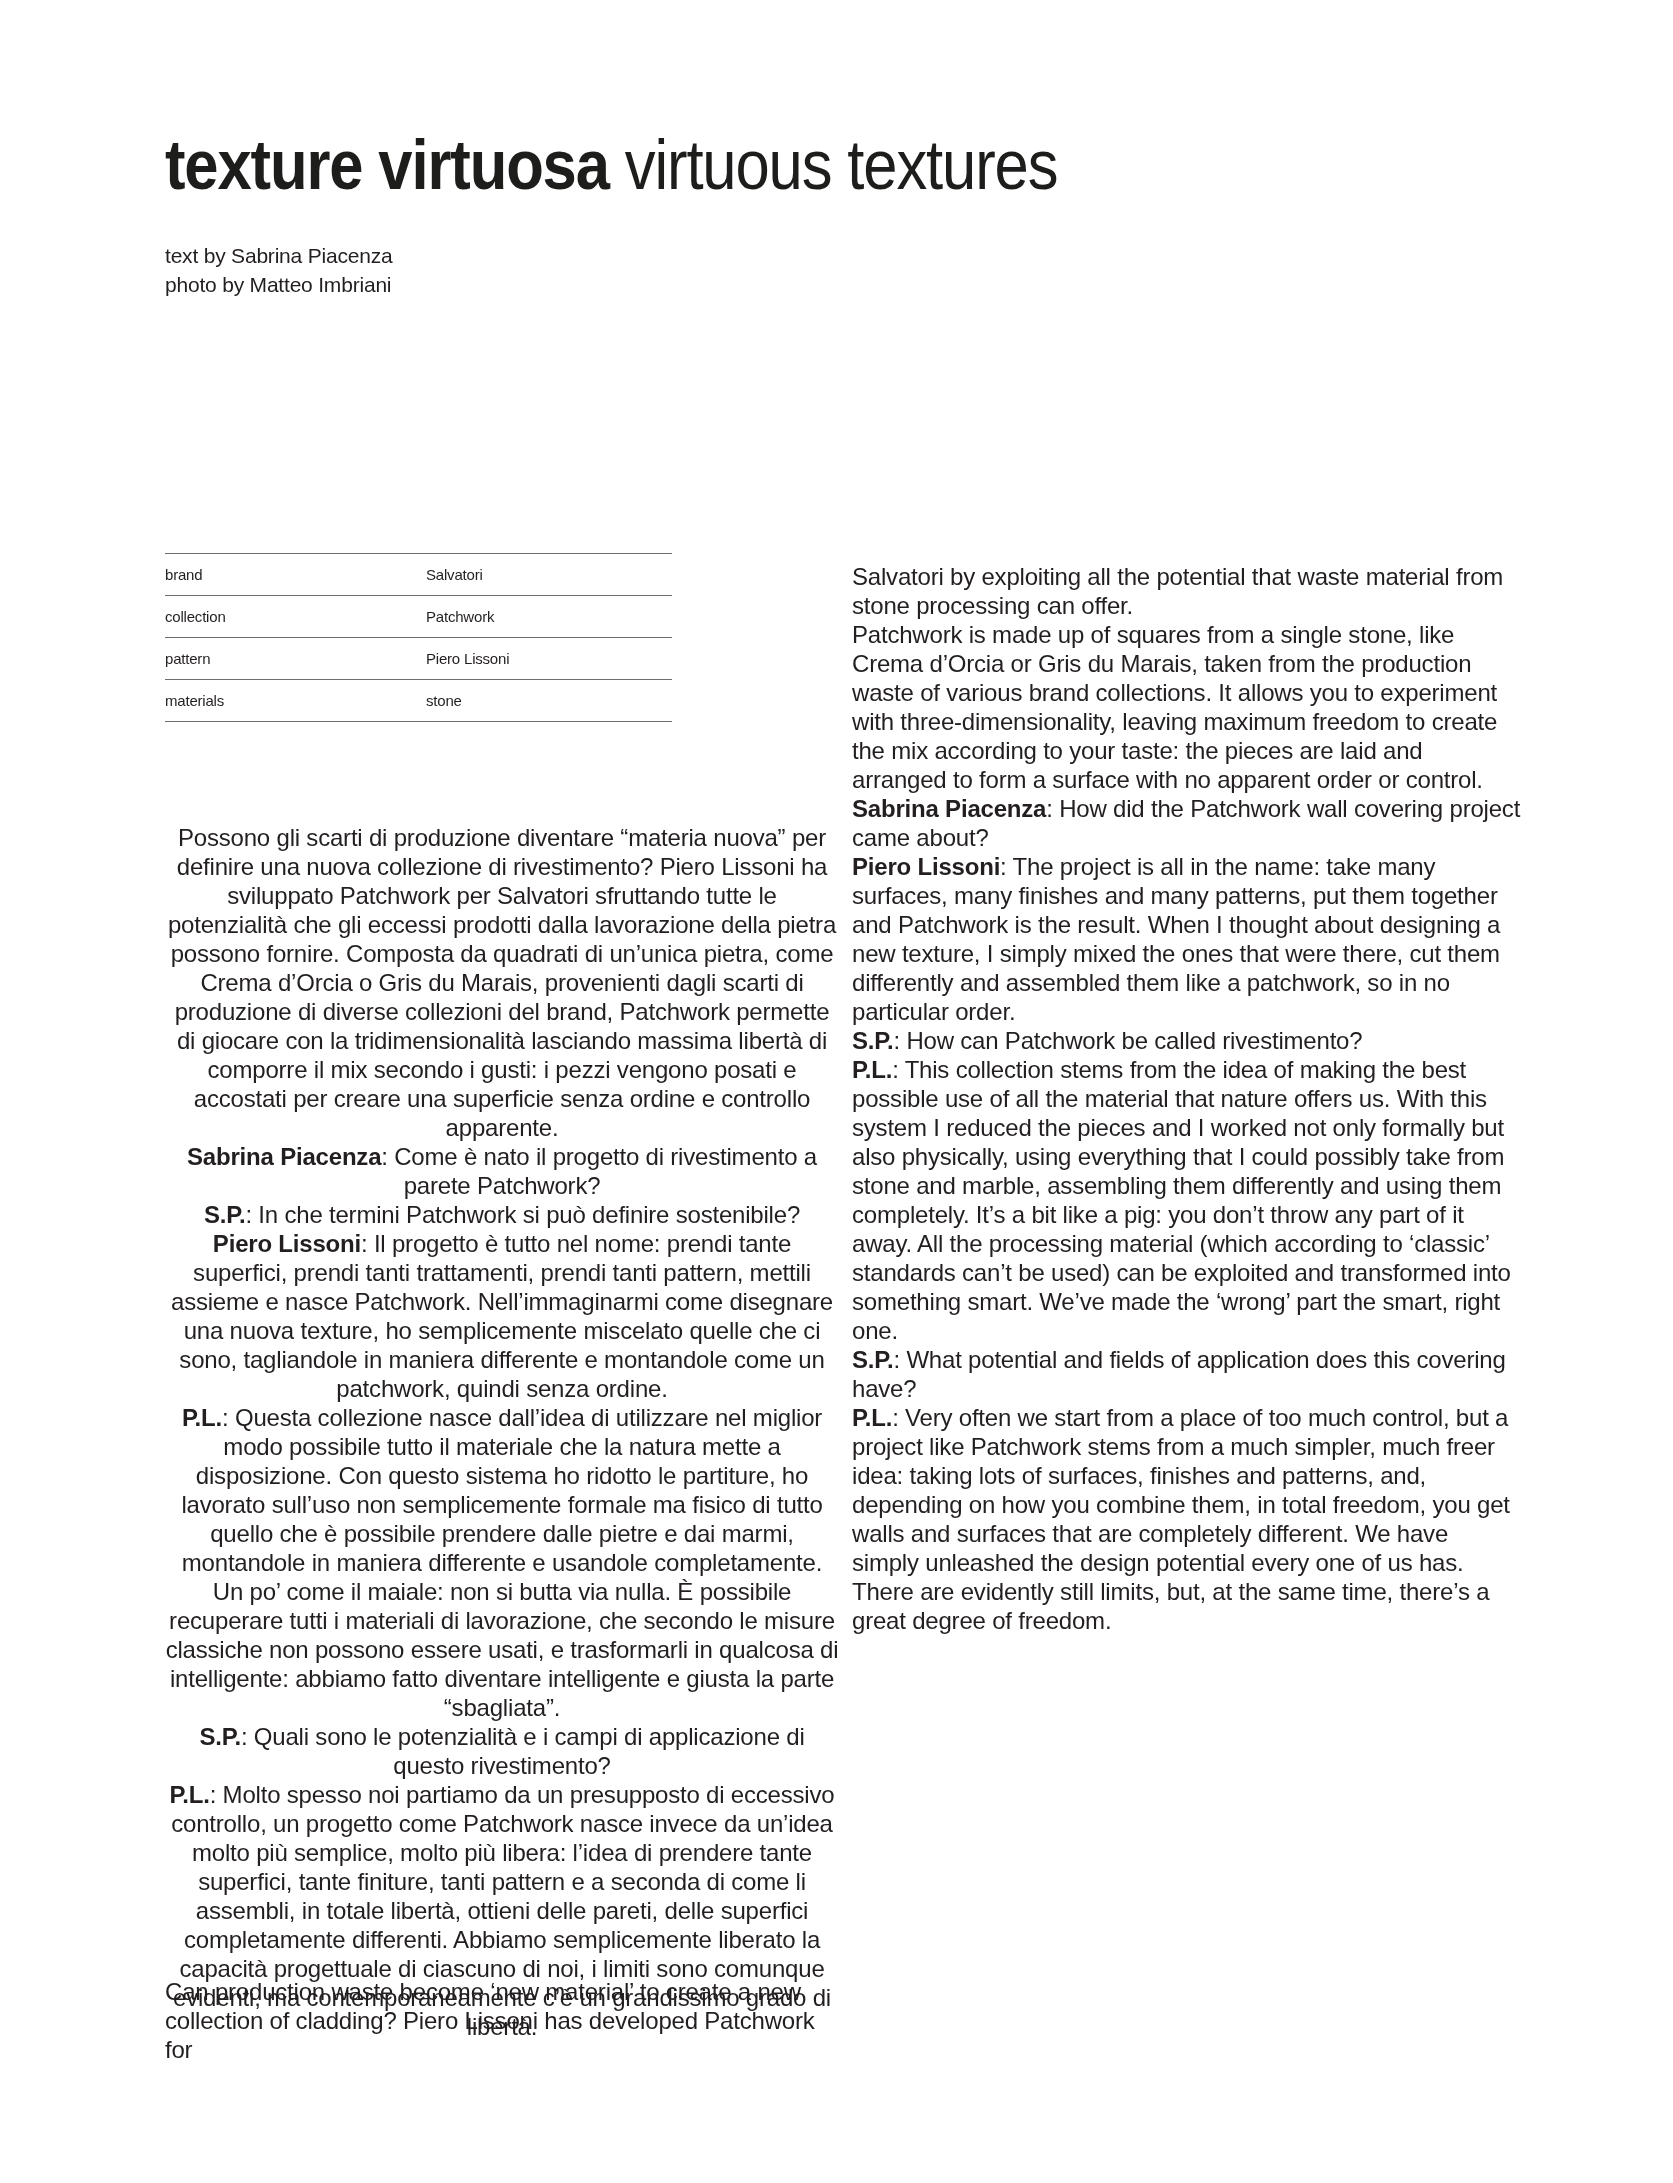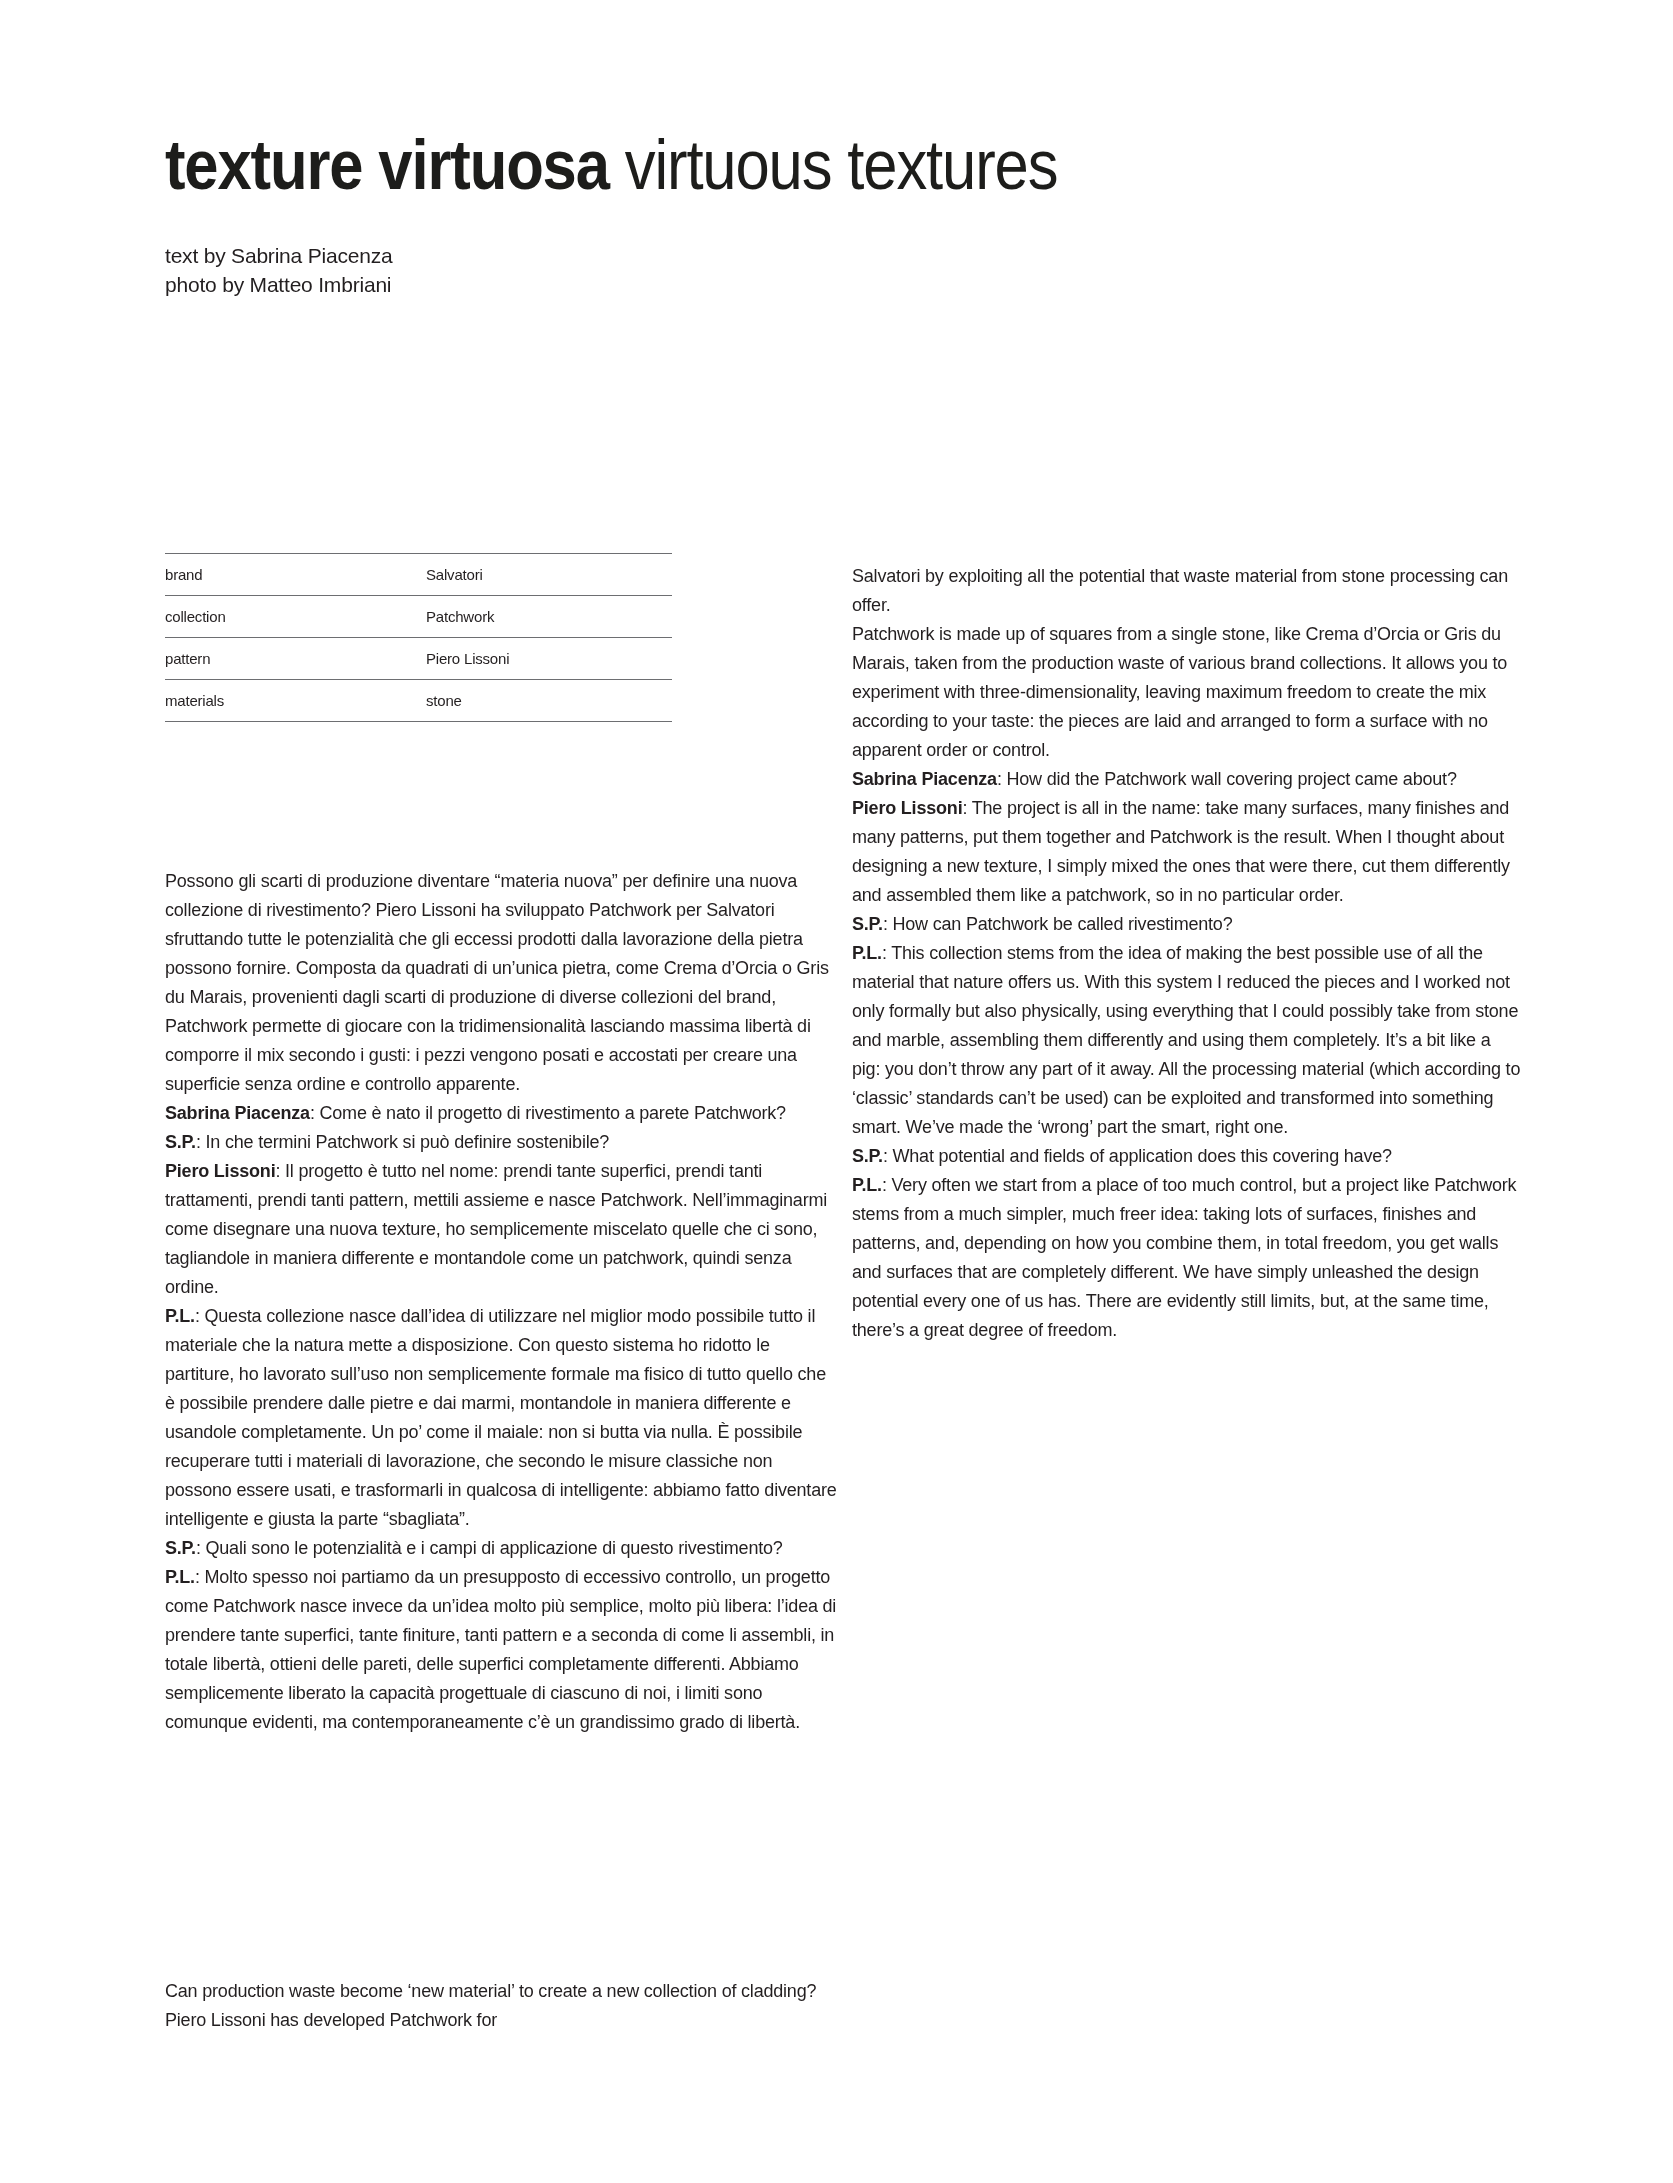--- a/index.html
+++ b/index.html
@@ -49,28 +49,28 @@
     border-top:1.7px solid var(--color-rule,#6d6e71);
     font-size:15px;
     letter-spacing:-0.2px;
   }
   .spec-table tr{border-bottom:1.7px solid var(--color-rule,#6d6e71);}
   .spec-table td{height:41px;vertical-align:middle;padding:0;}
   .spec-table td.spec-label{width:261px;}
   
   .col{
     position:absolute;
-    font-size:18px;
+    font-size:24px;
     line-height:29px;
     letter-spacing:-0.2px;
     text-align:left;
   }
   .col p{margin:0;}
   .col strong{font-weight:700;}
-  .col-left{left:165px;top:867px;width:674px;}
+  .col-left{left:165px;top:823px;width:674px;text-align:center;}
   .col-right{left:852px;top:562px;width:669px;}
   .footer-left{left:165px;top:1977px;width:674px;}
 </style>
 </head>
 <body>
 
 <div class="page">
 
   <h1 class="title"><span class="bold">texture virtuosa</span><span class="light"> virtuous textures</span></h1>
 

